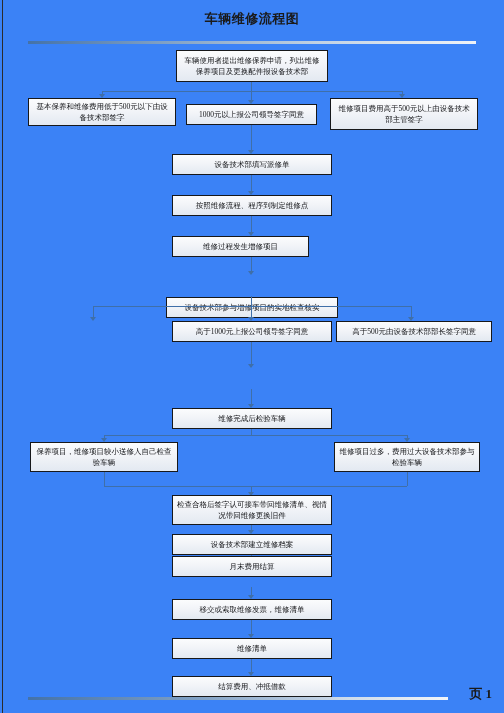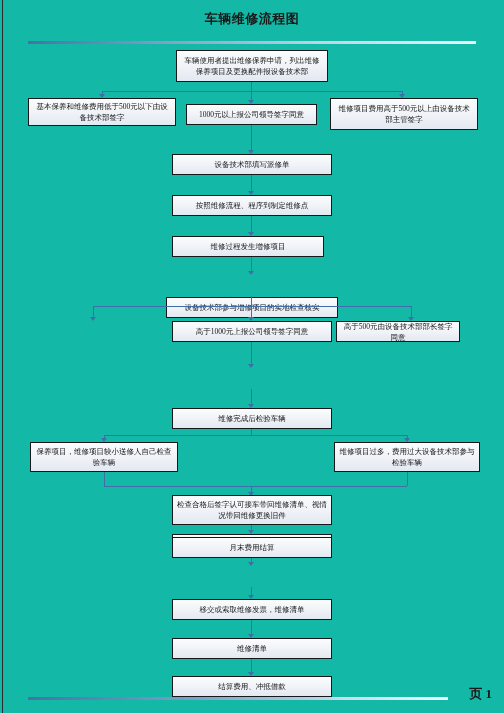--- a/index.html
+++ b/index.html
@@ -10,21 +10,21 @@
   body {
     width: 504px;
     height: 713px;
     position: relative;
     font-family: "Liberation Serif", "DejaVu Serif", serif;
     overflow: hidden;
   }
   .page {
     position: absolute;
     inset: 0;
-    background: #14b8a6;
+    background: #3b82f6;
   }
   
   .left-rule {
     position: absolute;
     left: 2px;
     top: 0;
     width: 1px;
     height: 713px;
     background: #2b2b2b;
   }
@@ -156,21 +156,21 @@
     <div class="conn conn-v" style="left:251px; top:175px; height:19px;"></div>
     <div class="arrow" style="left:248px; top:191px;"></div>
 
     <div class="node" style="left:172px; top:195px; width:160px; height:21px;">
       <span>按照维修流程、程序到制定维修点</span>
     </div>
 
     <div class="conn conn-v" style="left:251px; top:216px; height:19px;"></div>
     <div class="arrow" style="left:248px; top:232px;"></div>
 
-    <div class="node" style="left:172px; top:236px; width:152px; height:21px;">
+    <div class="node" style="left:172px; top:236px; width:137px; height:21px;">
       <span>维修过程发生增修项目</span>
     </div>
 
     <div class="conn conn-v" style="left:251px; top:257px; height:17px;"></div>
     <div class="arrow" style="left:248px; top:271px;"></div>
 
     <div class="node" style="left:166px; top:275px; width:172px; height:21px;margin-top:22px;">
       <span>设备技术部参与增修项目的实地检查核实</span>
     </div>
 
@@ -179,21 +179,21 @@
     <div class="conn conn-v" style="left:93px; top:306px; height:12px;"></div>
     <div class="arrow" style="left:90px; top:317px;"></div>
     <div class="conn conn-v" style="left:251px; top:306px; height:12px;"></div>
     <div class="arrow" style="left:248px; top:317px;"></div>
     <div class="conn conn-v" style="left:411px; top:306px; height:12px;"></div>
     <div class="arrow" style="left:408px; top:317px;"></div>
 
     <div class="node" style="left:172px; top:321px; width:160px; height:21px;">
       <span>高于1000元上报公司领导签字同意</span>
     </div>
-    <div class="node" style="left:336px; top:321px; width:124px; height:21px;">
+    <div class="node" style="left:336px; top:321px; width:156px; height:21px;">
       <span>高于500元由设备技术部部长签字同意</span>
     </div>
 
     <div class="conn conn-v" style="left:251px; top:342px; height:25px;"></div>
     <div class="arrow" style="left:248px; top:364px;"></div>
 
 
     <div class="conn conn-v" style="left:251px; top:389px; height:18px;"></div>
     <div class="arrow" style="left:248px; top:404px;"></div>
 
@@ -228,21 +228,21 @@
     <div class="conn conn-v" style="left:251px; top:525px; height:8px;"></div>
     <div class="arrow" style="left:248px; top:530px;"></div>
 
     <div class="node" style="left:172px; top:534px; width:160px; height:21px;">
       <span>设备技术部建立维修档案</span>
     </div>
 
     <div class="conn conn-v" style="left:251px; top:555px; height:10px;"></div>
     <div class="arrow" style="left:248px; top:562px;"></div>
 
-    <div class="node" style="left:172px; top:537px; width:160px; height:21px;">
+    <div class="node" style="left:172px; top:556px; width:160px; height:21px;">
       <span>月末费用结算</span>
     </div>
 
     <div class="conn conn-v" style="left:251px; top:587px; height:11px;"></div>
     <div class="arrow" style="left:248px; top:595px;"></div>
 
     <div class="node" style="left:172px; top:599px; width:160px; height:21px;">
       <span>移交或索取维修发票，维修清单</span>
     </div>
 

